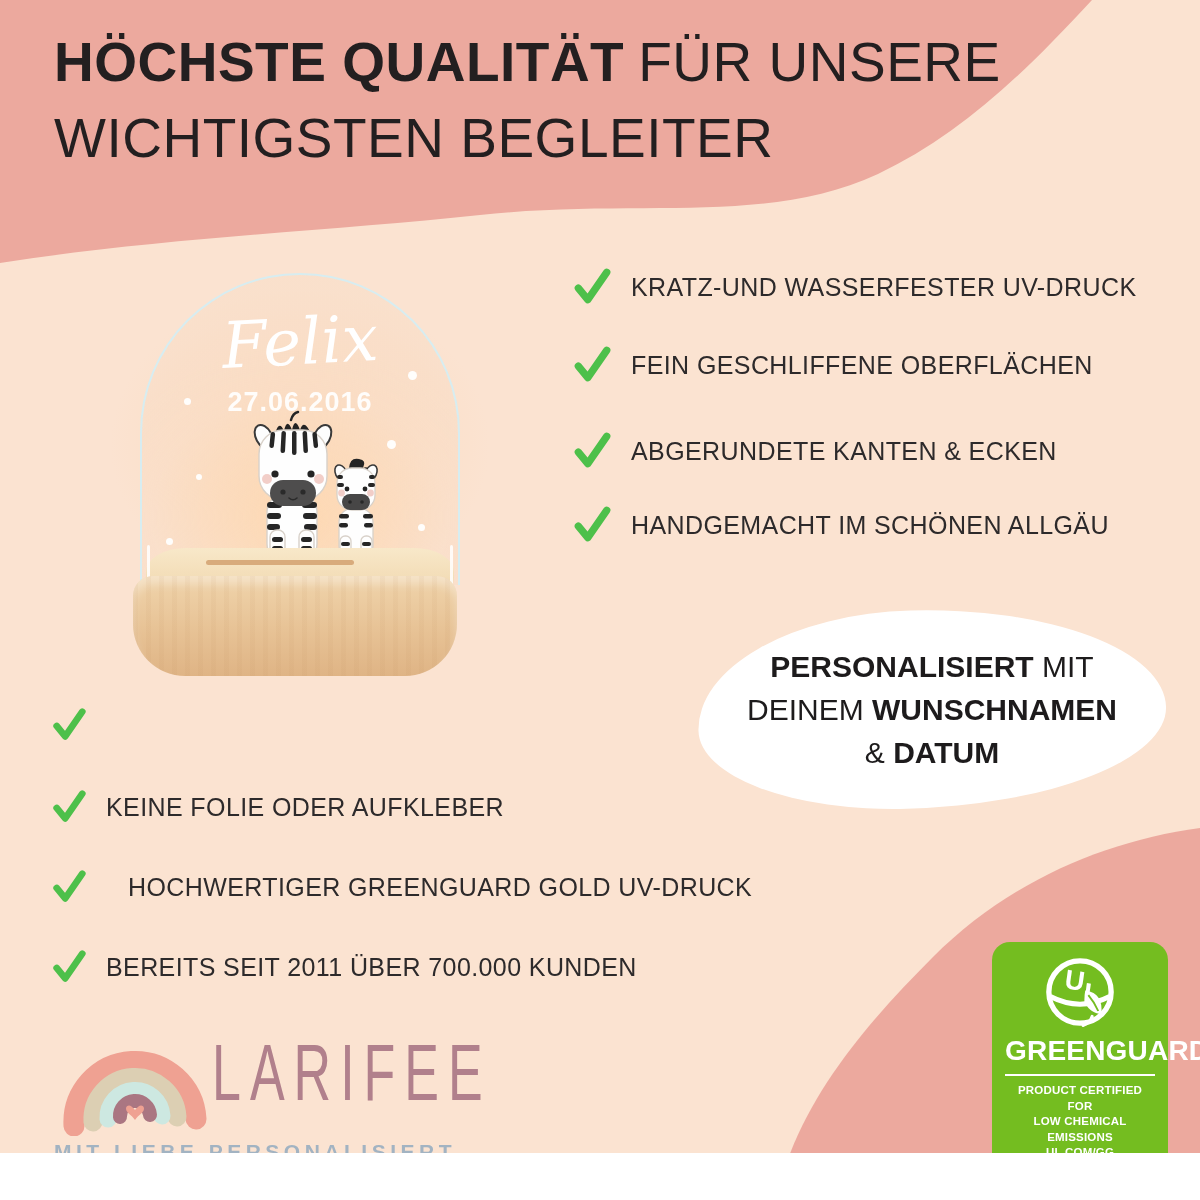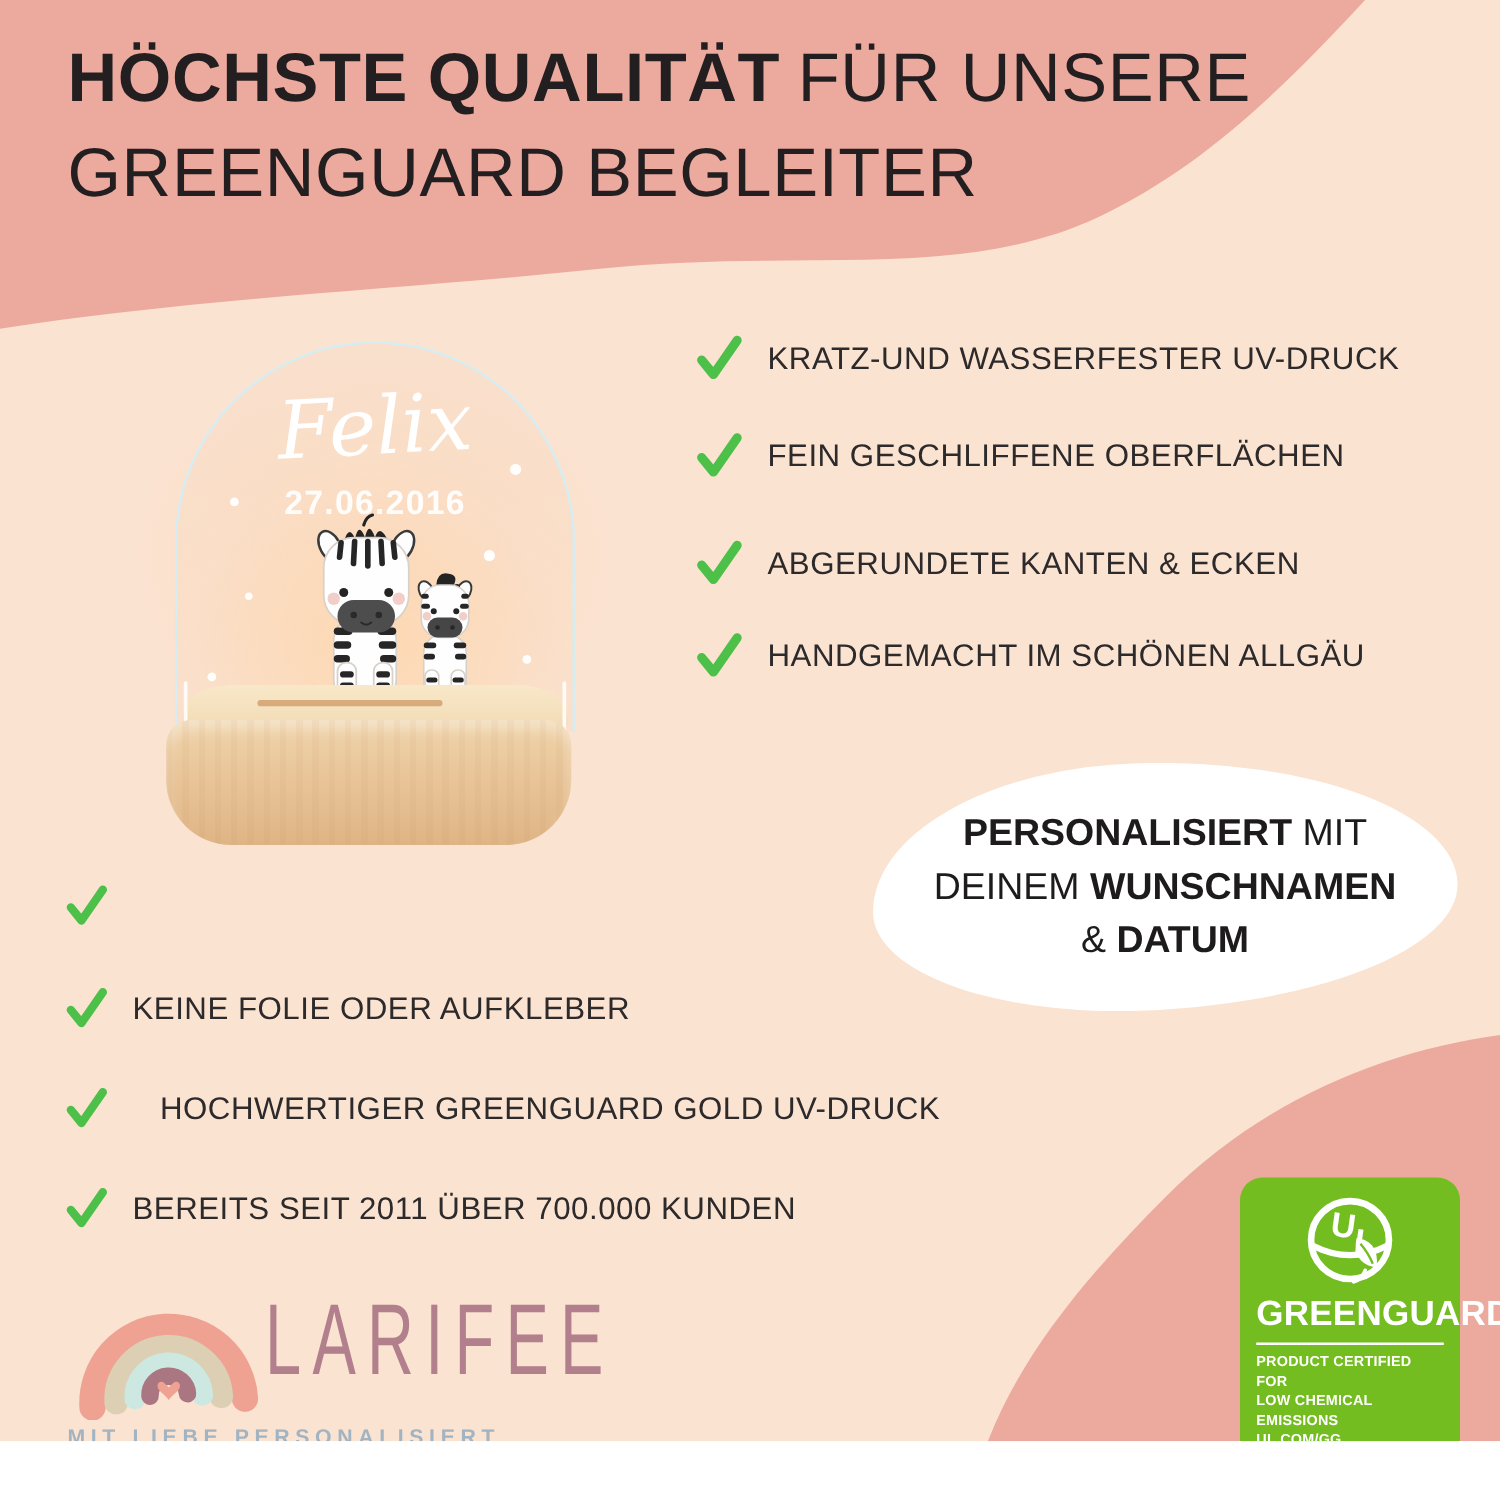--- a/index.html
+++ b/index.html
@@ -9,48 +9,48 @@
   svg{display:block;}
 
   
   .title{left:54px;top:24px;color:#231f20;font-size:55px;line-height:76px;letter-spacing:.5px;white-space:nowrap;}
   .title .b{font-weight:700;margin-right:14px;}
   .title .r{font-weight:400;}
 
   
   .feat{display:flex;align-items:center;gap:18px;white-space:nowrap;}
   .feat .txt{color:#2d2a2b;font-size:25px;letter-spacing:.4px;font-weight:400;}
-  .flist-right{left:554px;top:266px;width:620px;height:300px;text-align:center;}
+  .flist-right{left:571px;top:266px;width:620px;height:300px;text-align:center;}
   .flist-left{left:50px;top:706px;width:700px;height:300px;}
   .fr0{top:0;} .fr1{top:78px;} .fr2{top:164px;} .fr3{top:238px;}
   .fl0{top:0;} .fl1{top:82px;} .fl2{top:162px;gap:40px;} .fl3{top:242px;}
 
   
   .blob{left:698px;top:610px;width:468px;height:198px;background:#ffffff;
         border-radius:46% 54% 56% 44% / 58% 52% 48% 42%;
         display:flex;align-items:center;justify-content:center;text-align:center;
         transform:rotate(-1.5deg);}
   .blob .inner{font-size:30px;line-height:43px;color:#1d1b1c;transform:rotate(1.5deg);}
   .blob .bb{font-weight:700;}
   .blob .rr{font-weight:400;}
 
   
   .badge{left:992px;top:942px;width:176px;height:230px;background:#74bd20;border-radius:18px;
          color:#ffffff;box-sizing:border-box;padding:12px 13px 10px 13px;}
   .badge .ul-logo{margin:0 auto;width:76px;height:76px;}
   .badge .brand{font-size:28px;font-weight:700;text-align:center;letter-spacing:.2px;margin-top:5px;}
   .badge .rule{height:2px;background:#ffffff;margin-top:7px;}
-  .badge .small{font-size:11.5px;font-weight:700;line-height:15.5px;margin-top:7px;letter-spacing:.2px;}
+  .badge .small{font-size:11.5px;font-weight:700;line-height:15.5px;margin-top:7px;letter-spacing:.2px;text-align:center;}
   .badge .small .last{display:block;margin-top:4px;}
   .badge .gold{font-size:23px;font-weight:400;text-align:center;margin-top:5px;letter-spacing:1px;}
 
   
   .brandname{left:212px;top:1026px;color:#b1808c;font-size:52px;font-weight:400;
              letter-spacing:9px;transform:scale(1,1.55);transform-origin:top left;white-space:nowrap;}
-  .tagline{left:54px;top:1140px;color:#a2b3c2;font-size:17px;font-weight:700;letter-spacing:4.5px;white-space:nowrap;}
+  .tagline{left:54px;top:1140px;color:#a2b3c2;font-size:21px;font-weight:700;letter-spacing:4.5px;white-space:nowrap;}
 
   
   .glow{left:110px;top:290px;width:380px;height:310px;border-radius:50%;
         background:radial-gradient(closest-side, rgba(252,214,178,.65), rgba(252,214,178,0));}
   .arch{left:140px;top:273px;width:320px;height:312px;border-radius:160px 160px 0 0;
         border:2px solid rgba(213,238,243,.95);border-bottom:none;box-sizing:border-box;
         background:radial-gradient(ellipse 65% 55% at 50% 78%, rgba(253,216,178,.95), rgba(249,220,196,.45) 72%, rgba(248,218,194,.35));}
   .felix{left:0;top:30px;width:100%;text-align:center;color:#ffffff;
          font-family:"DejaVu Serif", serif;font-style:italic;font-weight:400;font-size:64px;
          transform:rotate(-3deg);}
@@ -77,21 +77,21 @@
   <svg class="abs" width="1200" height="280" viewBox="0 0 1200 280" style="left:0;top:0;">
     <path d="M0,0 L1092,0 C1020,78 958,136 878,174 C766,226 640,198 480,215 C330,231 160,238 0,263 Z" fill="#eca99e"></path>
   </svg>
 
   <svg class="abs" width="1200" height="1200" viewBox="0 0 1200 1200" style="left:0;top:0;">
     <path d="M1200,828 C1104,841 1008,882 933,957 C858,1032 796,1108 776,1200 L1200,1200 Z" fill="#eca99e"></path>
   </svg>
 
   <div class="abs title">
     <div><span class="b">HÖCHSTE QUALITÄT</span><span class="r">FÜR UNSERE</span></div>
-    <div class="r">GREENGUARD BEGLEITER</div>
+    <div class="r">WICHTIGSTEN BEGLEITER</div>
   </div>
 
   <div class="abs glow"></div>
   <div class="abs arch">
     <div class="abs felix">Felix</div>
     <div class="abs pdate">27.06.2016</div>
     <div class="abs dot" style="left:266px;top:96px;width:9px;height:9px;"></div>
     <div class="abs dot" style="left:42px;top:123px;width:7px;height:7px;"></div>
     <div class="abs dot" style="left:245px;top:165px;width:9px;height:9px;"></div>
     <div class="abs dot" style="left:54px;top:199px;width:6px;height:6px;"></div>

